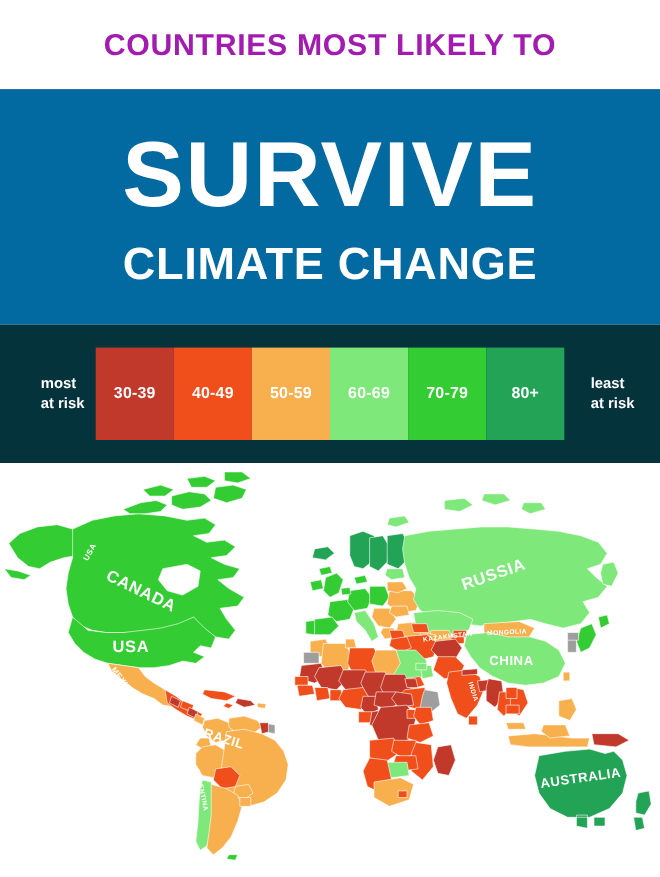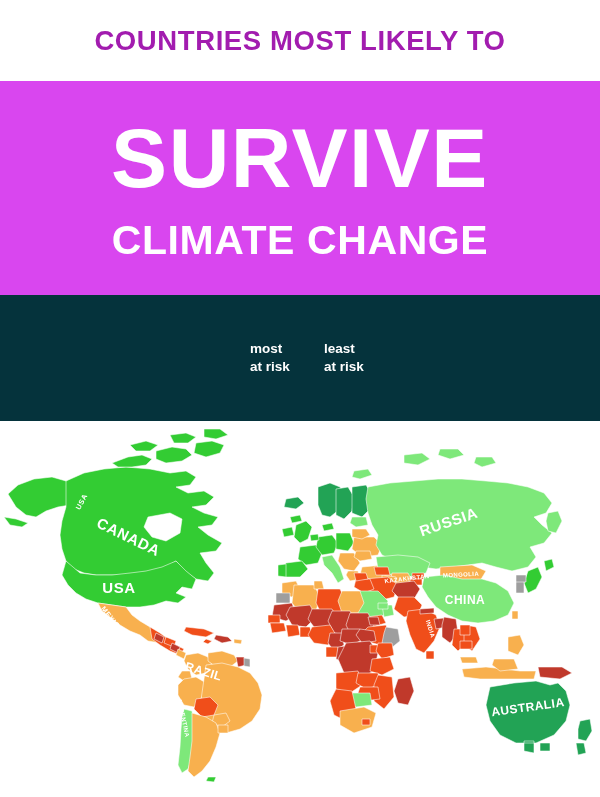--- a/index.html
+++ b/index.html
@@ -100,32 +100,52 @@
 </style>
 </head>
 <body>
 
 <div id="poster">
 
   <div class="kicker-band">
     <div class="kicker" style="color: #a21caf;">COUNTRIES MOST LIKELY TO</div>
   </div>
 
-  <div class="title-band" style="background: #d946ef;">
+  <div class="title-band" style="background: #0369a1;">
     <div class="title-main">SURVIVE</div>
     <div class="title-sub">CLIMATE CHANGE</div>
   </div>
 
   <div class="legend-band" style="background: rgb(5, 51, 60);">
     <div class="legend-inner">
       <div class="legend-caption left">
         <div>most</div>
         <div>at risk</div>
       </div>
 
+      <div class="legend-scale">
+        <div class="legend-cell" style="background: rgb(192, 57, 43);">
+          <span>30-39</span>
+        </div>
+        <div class="legend-cell" style="background: rgb(240, 78, 26);">
+          <span>40-49</span>
+        </div>
+        <div class="legend-cell" style="background: rgb(248, 176, 78);">
+          <span>50-59</span>
+        </div>
+        <div class="legend-cell" style="background: rgb(126, 232, 122);">
+          <span>60-69</span>
+        </div>
+        <div class="legend-cell" style="background: rgb(51, 204, 51);">
+          <span>70-79</span>
+        </div>
+        <div class="legend-cell" style="background: rgb(34, 163, 85);">
+          <span>80+</span>
+        </div>
+      </div>
 
       <div class="legend-caption right">
         <div>least</div>
         <div>at risk</div>
       </div>
     </div>
   </div>
 
   <div class="map-band" style="background: rgb(255, 255, 255);">
     <svg viewBox="0 0 600 376" xmlns="http://www.w3.org/2000/svg">

